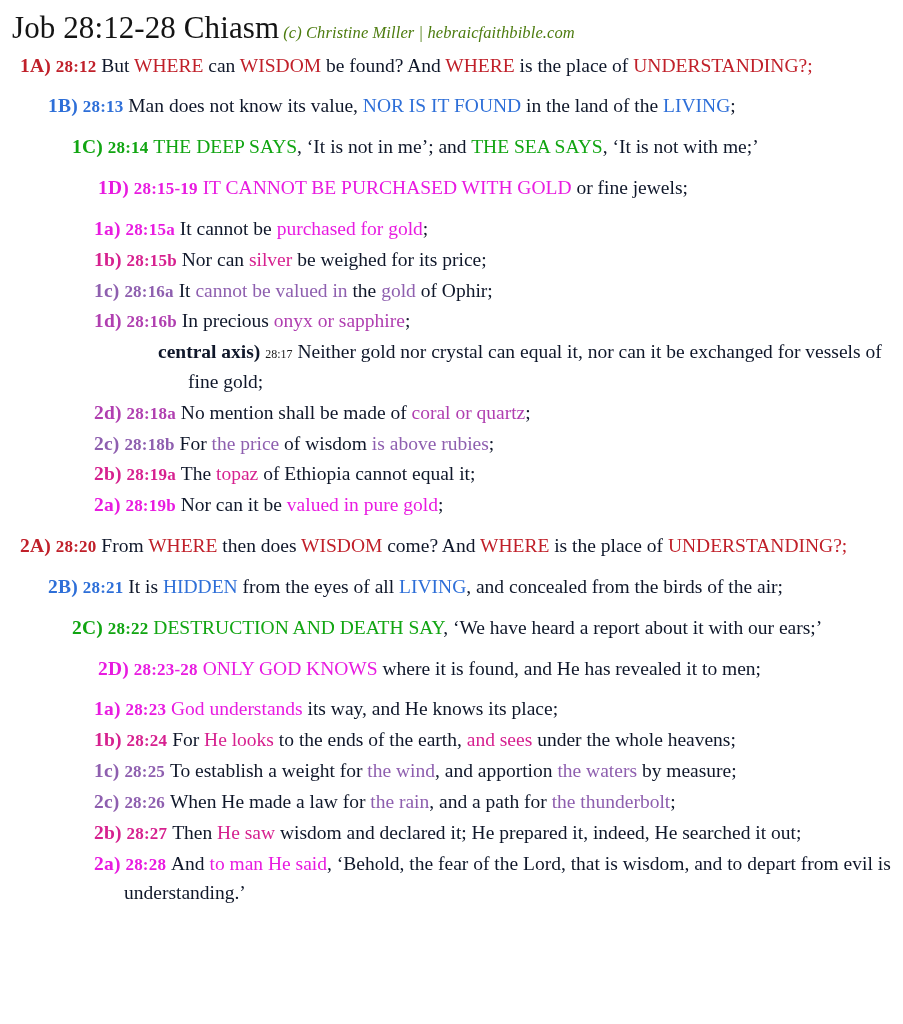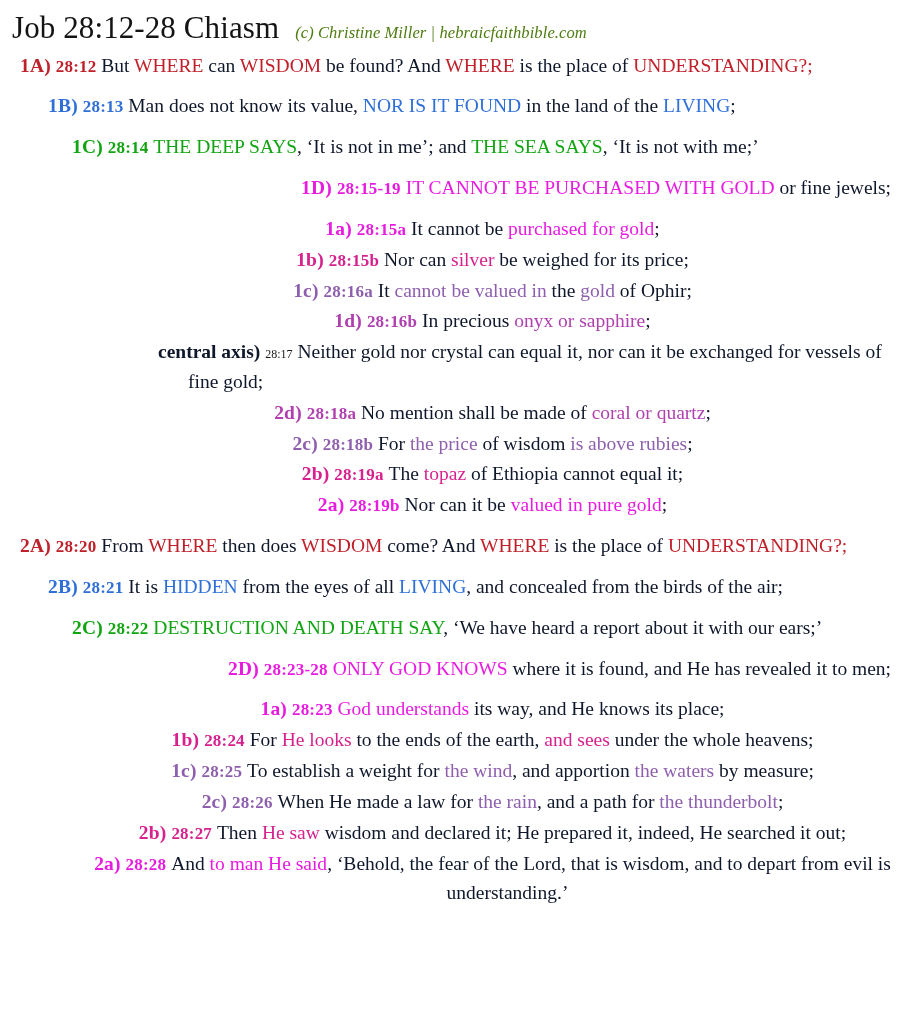--- a/index.html
+++ b/index.html
@@ -18,21 +18,21 @@
   .page {
     width: 903px;
     box-sizing: border-box;
     padding: 8px 12px 10px 10px;
   }
 
   
   .header {
     display: flex;
     align-items: baseline;
-    gap: 16px;
+    gap: 4px;
     margin: 4px 0 6px 2px;
     white-space: nowrap;
   }
   .doc-title {
     font-size: 31px;
     line-height: 1.05;
     font-weight: normal;
     letter-spacing: .1px;
     color: #141414;
     margin: 0;
@@ -54,22 +54,22 @@
     padding-left: 30px;
     max-width: 878px;
   }
   .line.gap-before { margin-top: 11px; }
   .line.tight { margin-bottom: 1px; }
 
   
   .lvl-a    { margin-left: 10px;  }
   .lvl-b    { margin-left: 38px;  }
   .lvl-c    { margin-left: 62px;  }
-  .lvl-d    { margin-left: 88px; text-align: right;  }
-  .lvl-in   { margin-left: 84px; text-align: center; }
+  .lvl-d    { margin-left: 88px;  }
+  .lvl-in   { margin-left: 84px; }
   .lvl-axis { margin-left: 148px; }
 
   
   .lbl { font-weight: bold; letter-spacing: .2px; }
   .ref { font-weight: bold; font-size: 17px; letter-spacing: .2px; }
   .axis-lbl { font-weight: bold; color: #0f172a; }
   .axis-ref { font-weight: normal; color: #1a1a1a; font-size: 12px; }
 
   
   .c-red   { color: #c0202a; }

